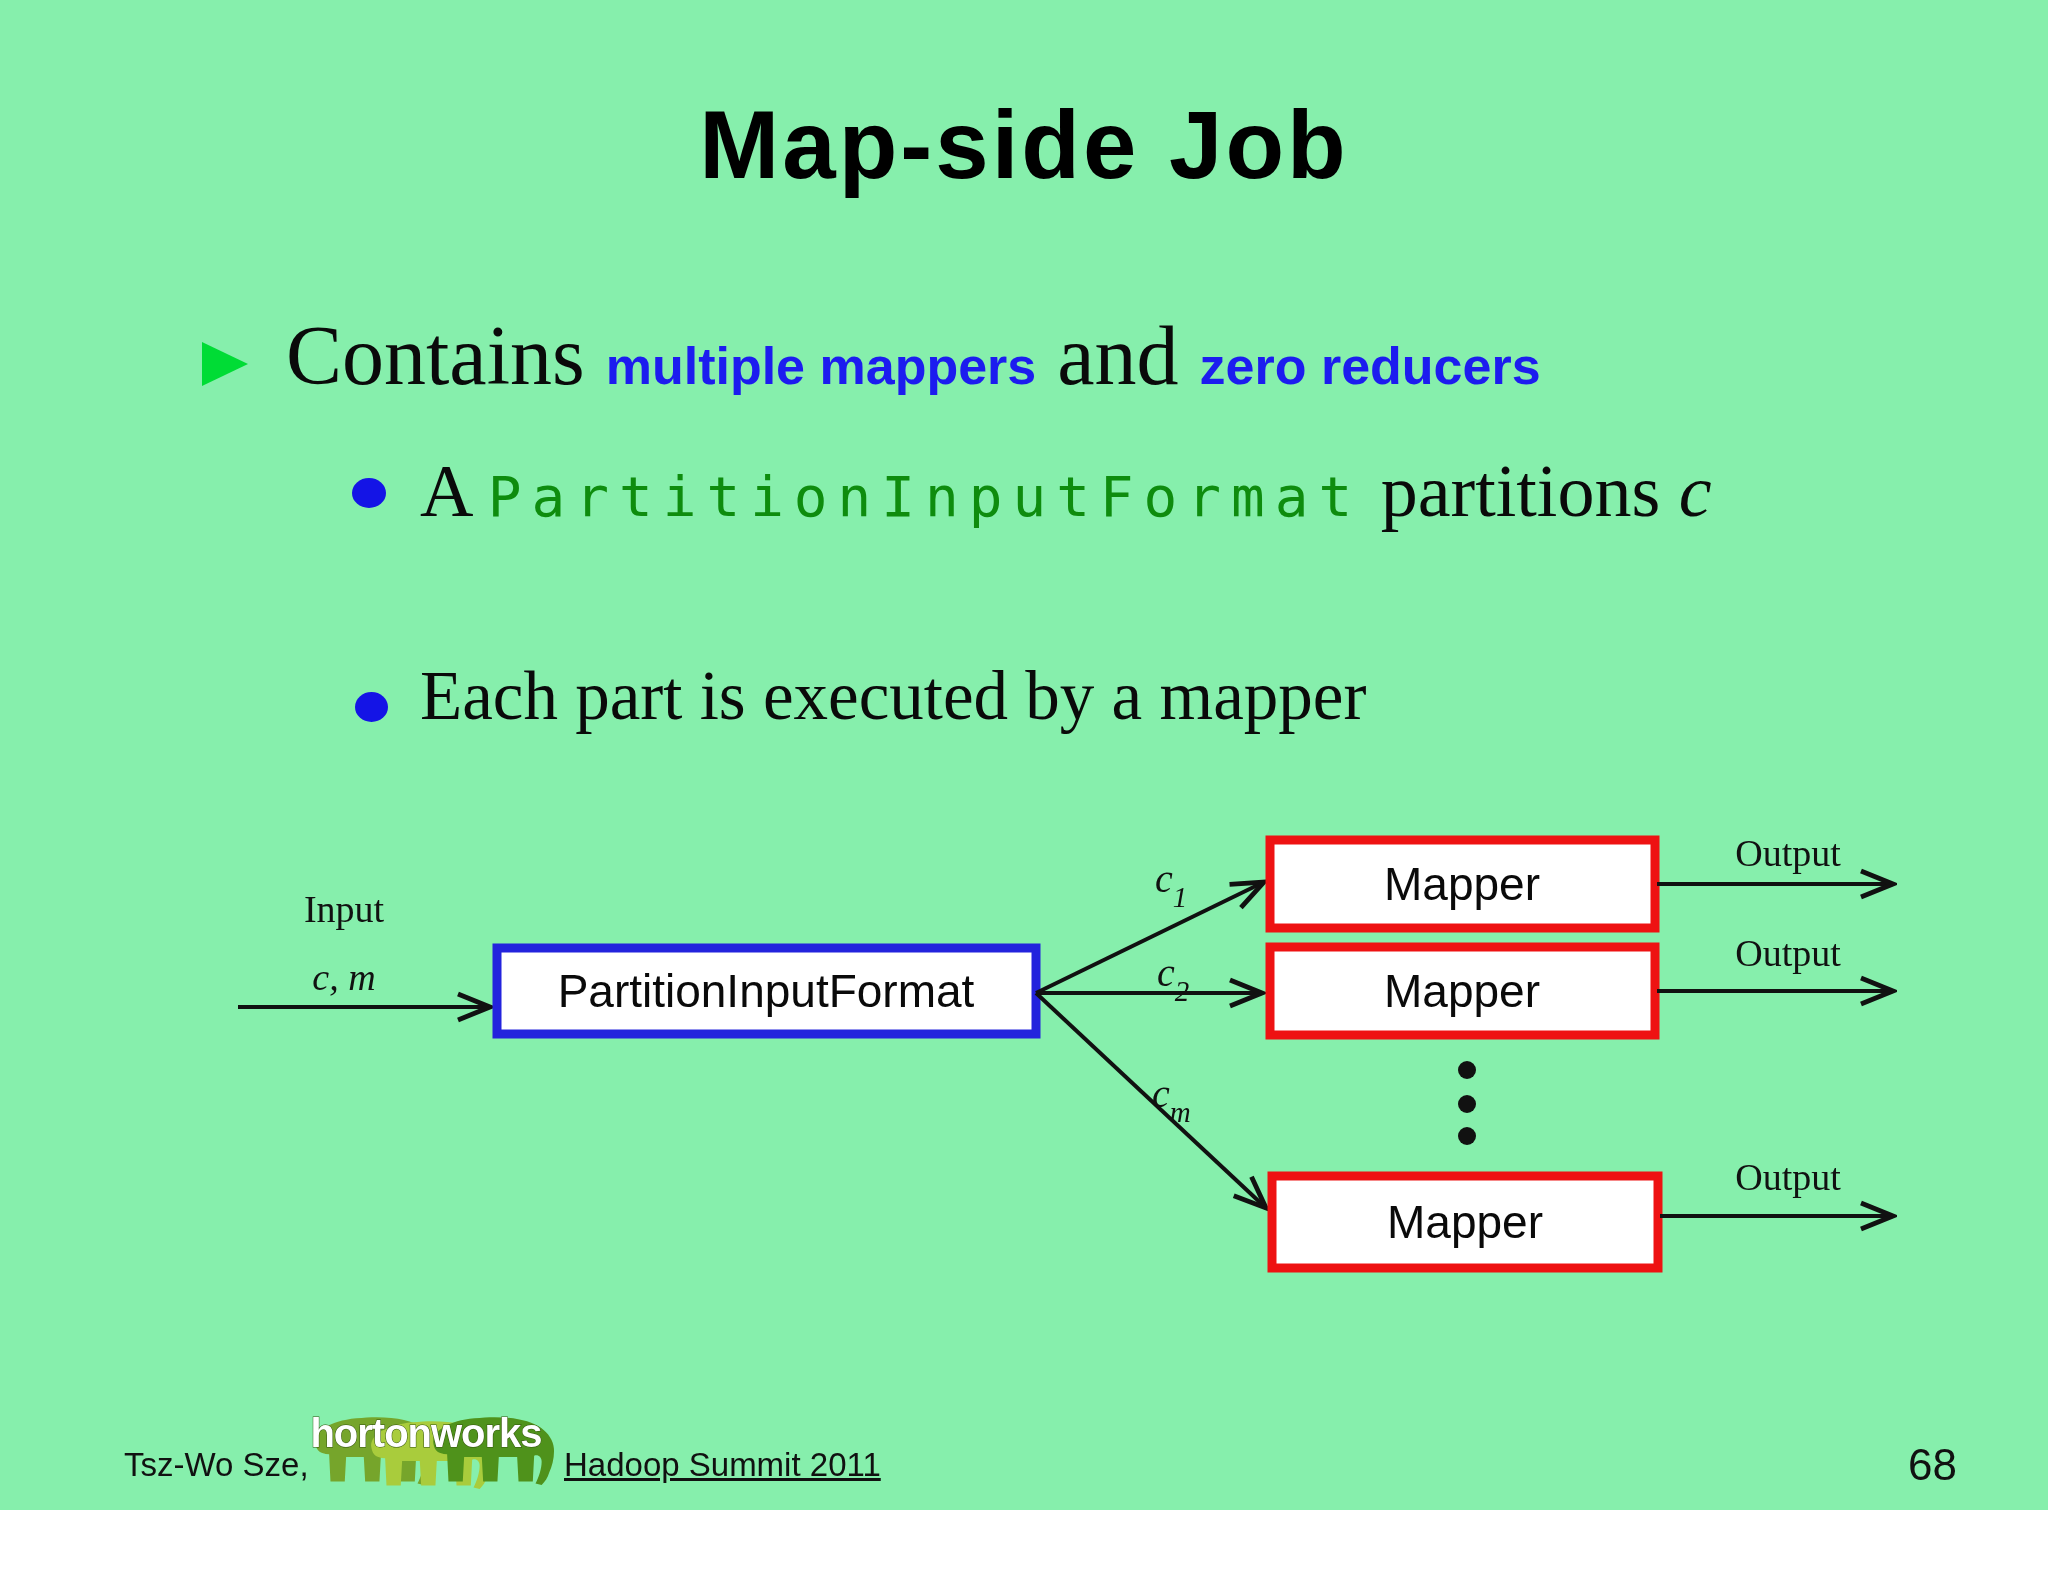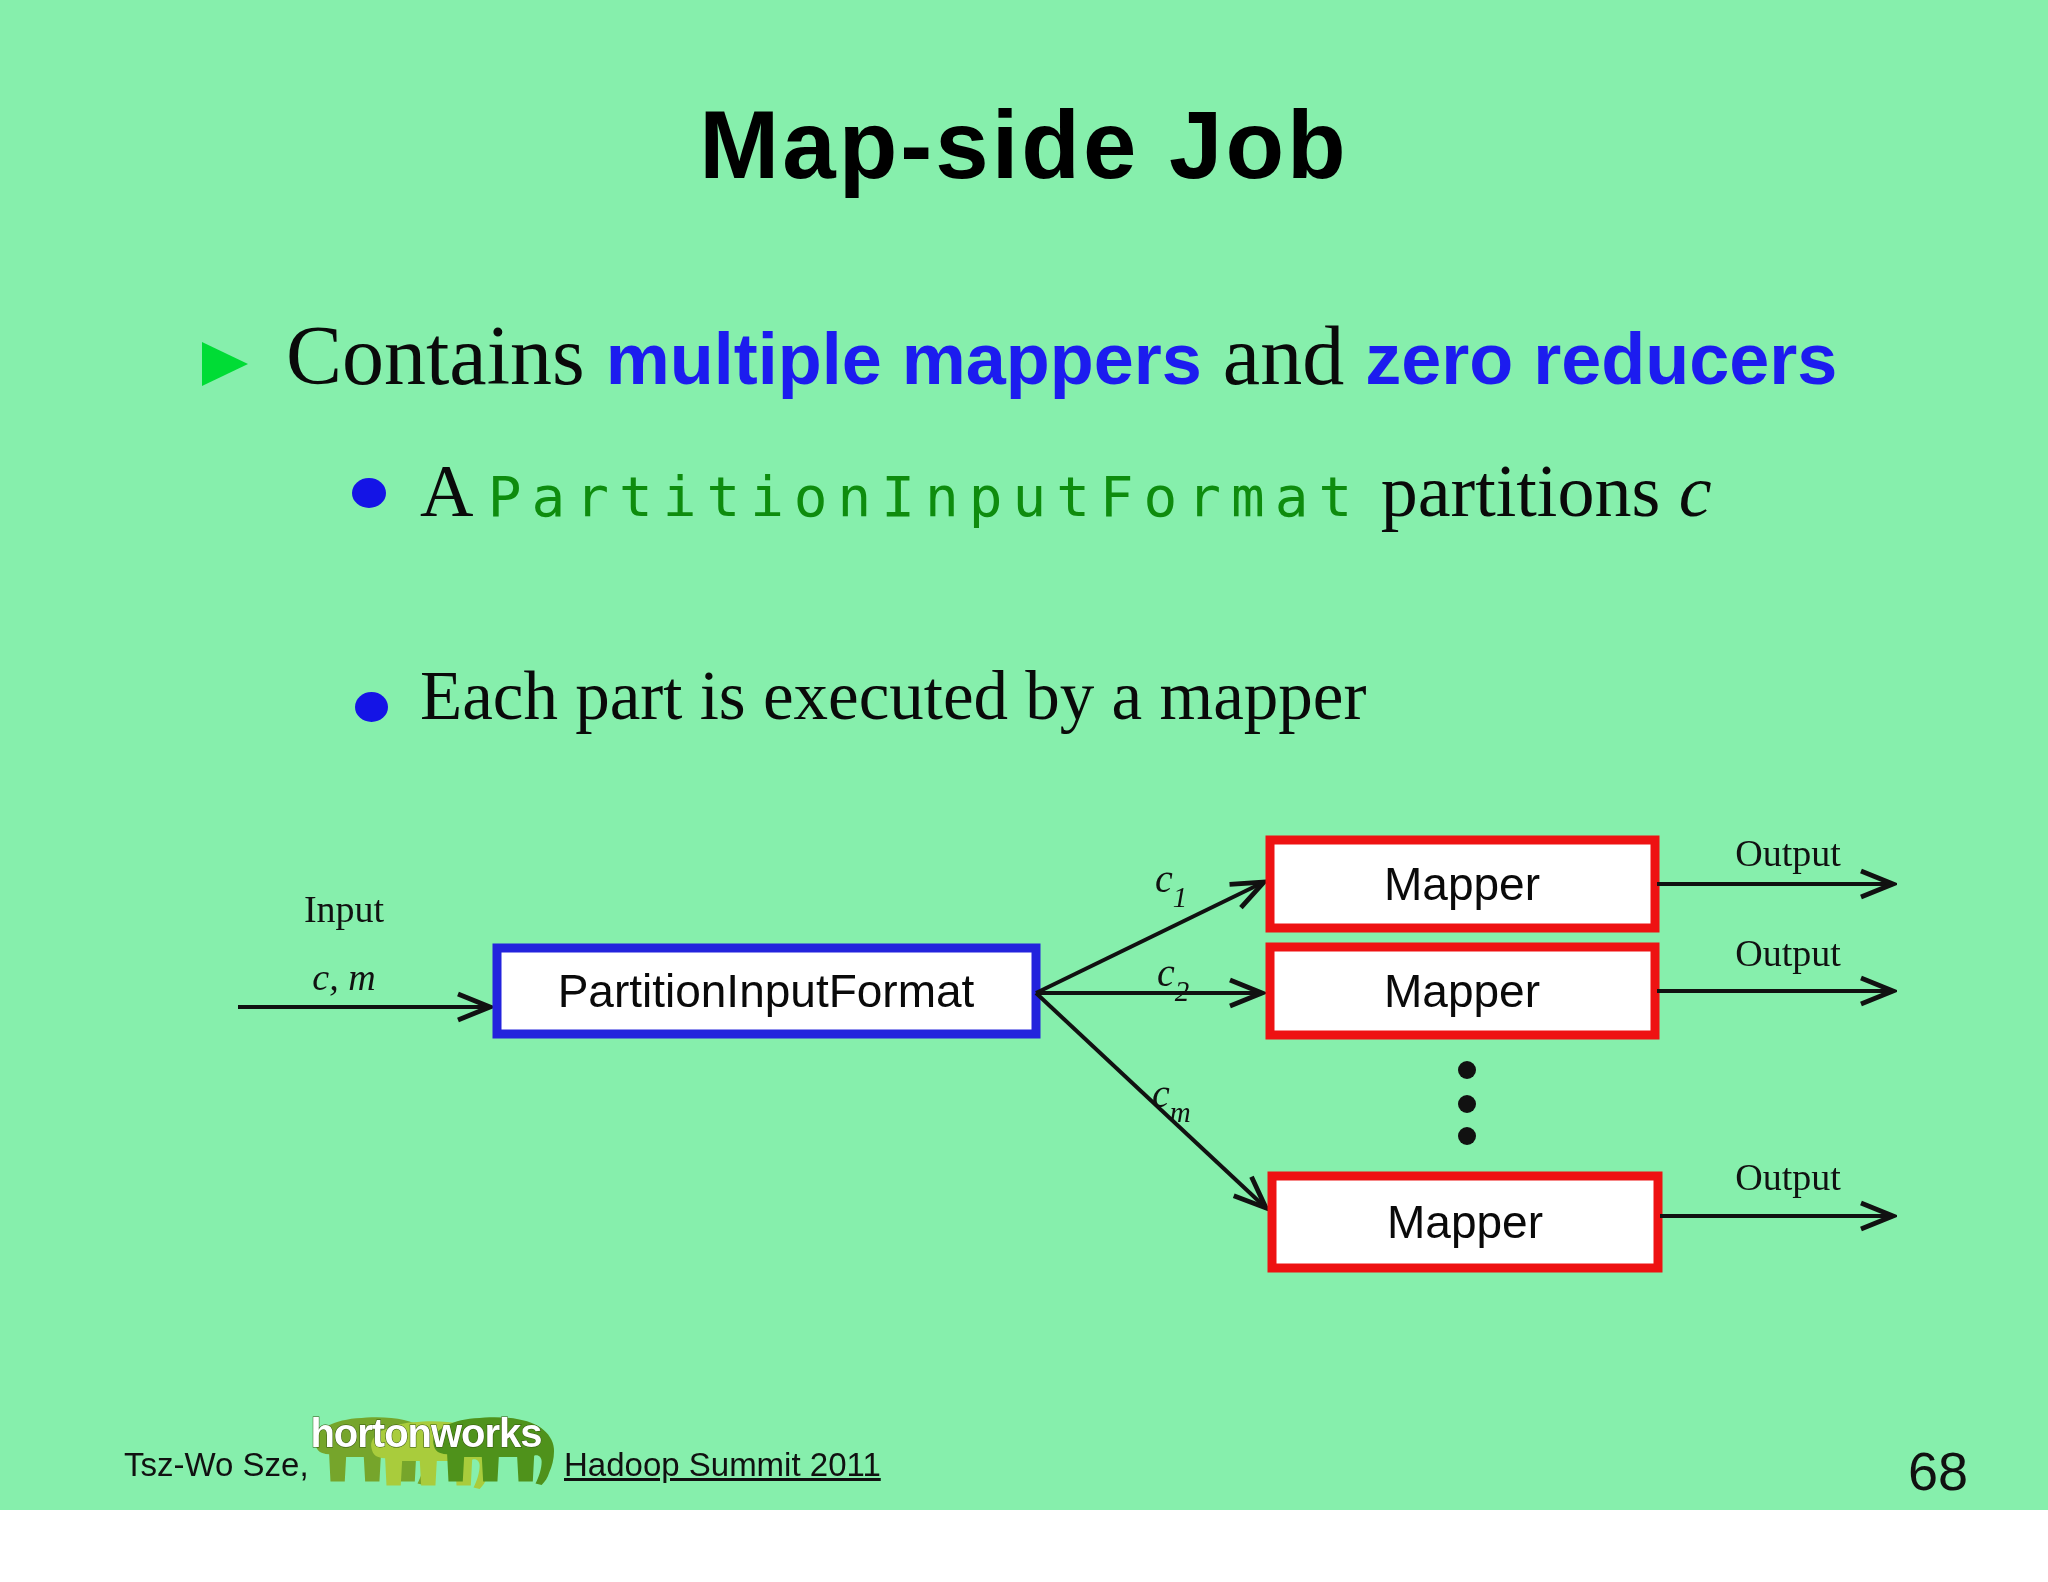--- a/index.html
+++ b/index.html
@@ -19,21 +19,21 @@
     border-left:46px solid #00dc35;
     border-top:22px solid transparent;
     border-bottom:22px solid transparent;
   }
   .main-bullet {
     position:absolute; left:286px; top:310px; width:1700px;
     font-size:84px; line-height:1.1; white-space:nowrap;
   }
   .accent {
     font-family:"Liberation Sans", sans-serif;
-    font-weight:700; font-size:72px; color:#1c1cef;
+    font-weight:700; font-size:52px; color:#1c1cef;
   }
   .dot {
     position:absolute; background:#1414e6; border-radius:50%;
   }
   .dot1 { left:352px; top:478px; width:34px; height:30px; }
   .dot2 { left:355px; top:692px; width:33px; height:30px; }
   .sub-bullet-1 {
     position:absolute; left:420px; top:441px;
     font-size:74px; line-height:101px; white-space:nowrap;
   }
@@ -51,21 +51,21 @@
   .footer-text {
     position:absolute; top:1446px;
     font-family:"Liberation Sans", sans-serif;
     font-size:33px; color:#111;
   }
   .footer-author { left:124px; }
   .footer-event { left:564px;text-decoration:underline; }
   .page-number {
     position:absolute; left:1908px; top:1440px;
     font-family:"Liberation Sans", sans-serif;
-    font-size:54px; color:#111;
+    font-size:44px; color:#111;
   }
   .svg-serif { font-family:"Liberation Serif", serif; fill:#111; }
   .svg-serif-i { font-family:"Liberation Serif", serif; font-style:italic; fill:#111; }
   .svg-sans { font-family:"Liberation Sans", sans-serif; fill:#0a0a0a; }
   .logo-word {
     font-family:"Liberation Sans", sans-serif; font-weight:bold;
     fill:#ffffff; stroke:#33520e; stroke-width:1px; paint-order:stroke;
     letter-spacing:-1px;
   }
 </style>

